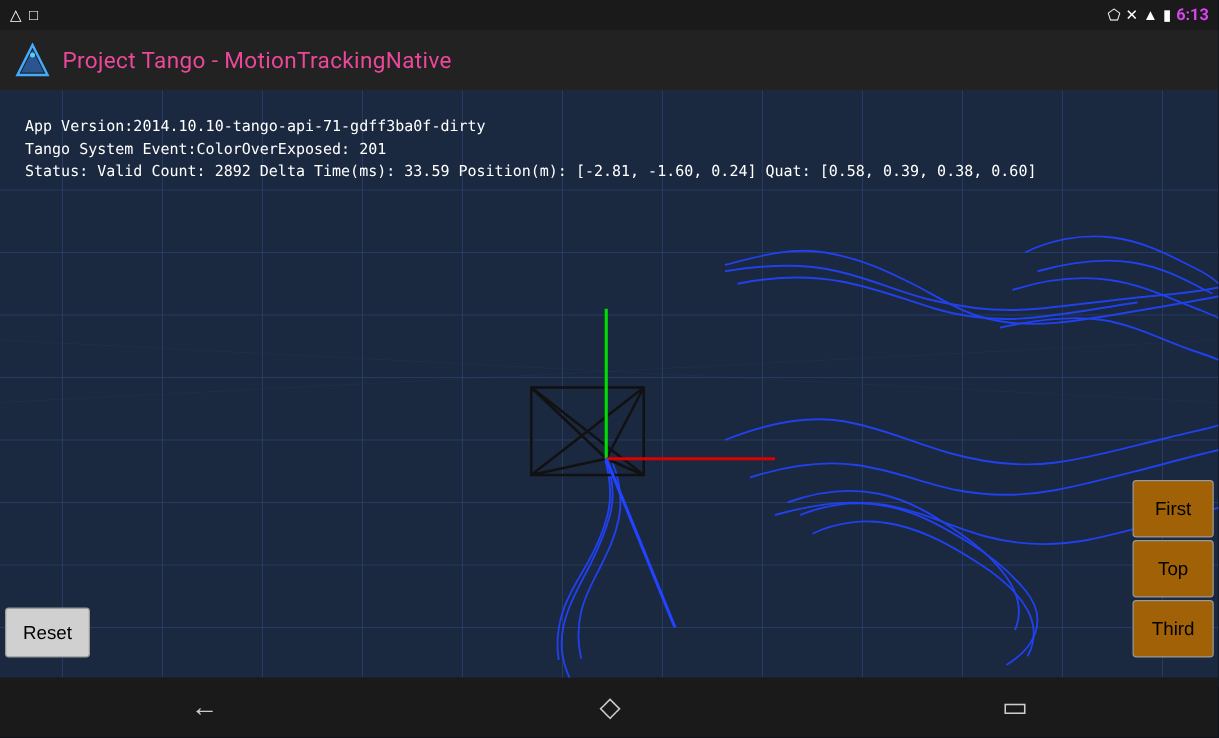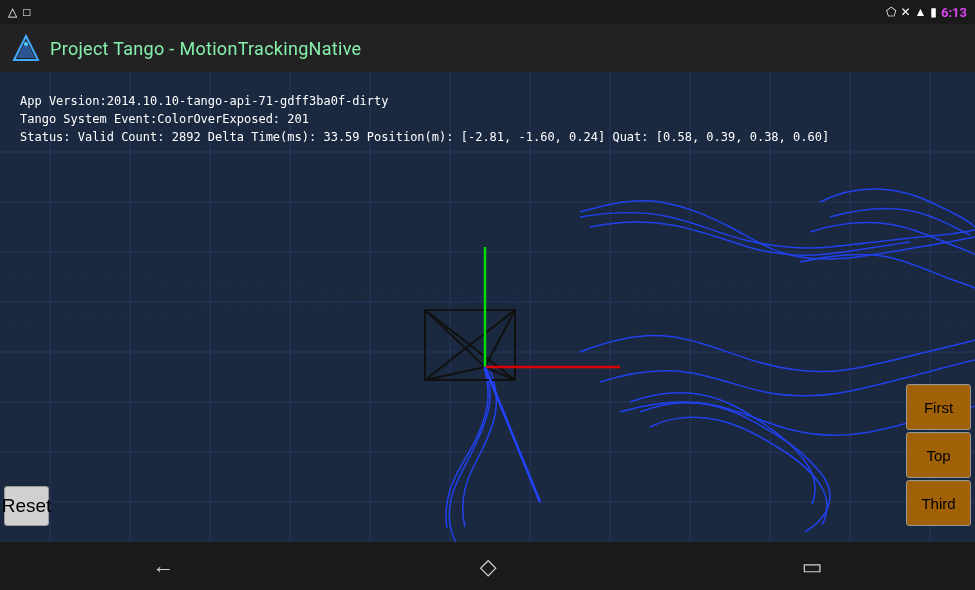--- a/index.html
+++ b/index.html
@@ -56,21 +56,21 @@
       padding: 0 12px;
       gap: 10px;
       position: relative;
       z-index: 10;
     }
     .title-logo {
       width: 28px;
       height: 28px;
     }
     .title-text {
-      color: #86efac;
+      color: #ec4899;
       font-size: 18px;
       font-weight: 400;
       letter-spacing: 0.3px;
     }
 
     
     #info-overlay {
       position: absolute;
       top: 72px;
       left: 12px;
@@ -119,27 +119,27 @@
       display: flex;
       align-items: center;
       justify-content: center;
     }
 
     
     #reset-btn {
       position: absolute;
       left: 0;
       bottom: 60px;
-      width: 45px;
+      width: 68px;
       height: 40px;
       background: #d0d0d0;
       border: 1px solid #999;
       border-radius: 3px;
       color: #000;
-      font-size: 19px;
+      font-size: 15px;
       font-weight: 400;
       cursor: pointer;
       display: flex;
       align-items: center;
       justify-content: center;
       z-index: 20;
       margin: 0 0 4px 4px;
     }
 
     

